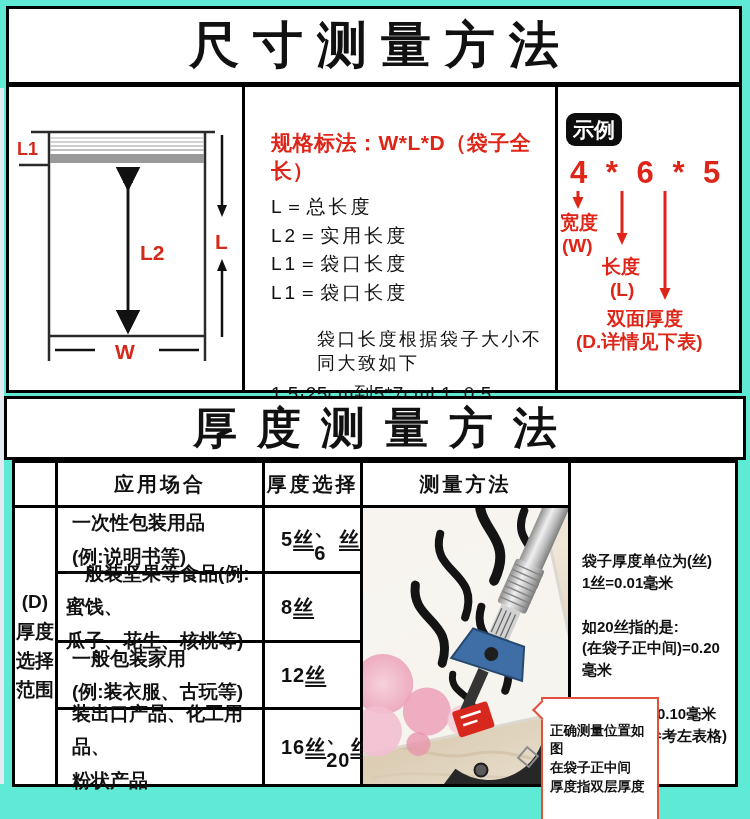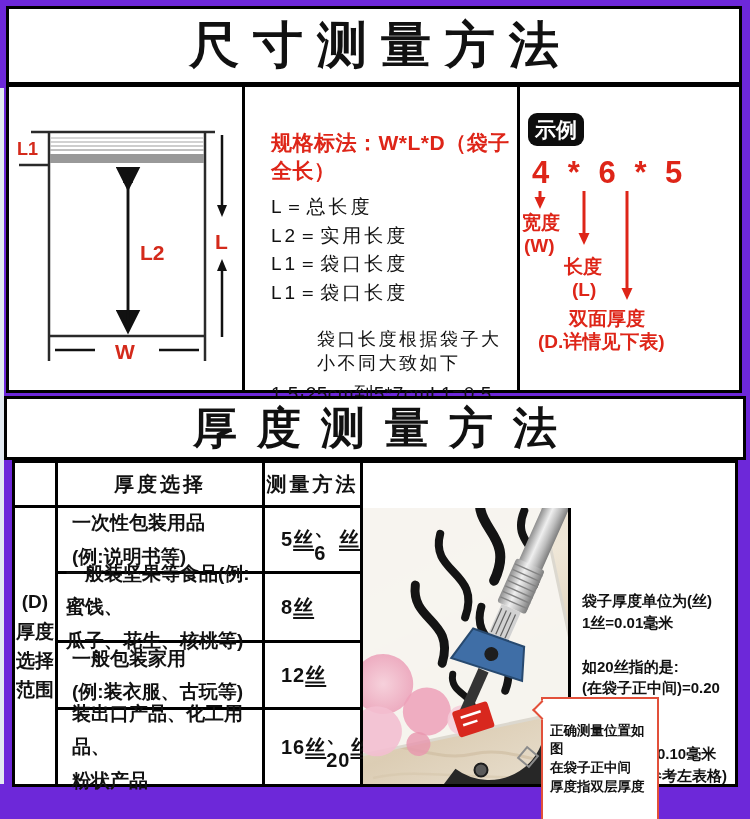--- a/index.html
+++ b/index.html
@@ -1,30 +1,30 @@
 <!DOCTYPE html>
 <html style="--accent_red: #de2518; --star_red: #e02a1c; --table_border: #000000; --note_border: #e2503a;"><head>
 <meta charset="utf-8">
 <style>
   html,body{margin:0;padding:0;background:#fff;}
   .canvas{
-    position:relative;width:750px;height:819px;background:#6d28d9;
+    position:relative;width:750px;height:819px;background:#5eead4;
     font-family:"Liberation Sans","DejaVu Sans",sans-serif;color:#111;
     overflow:hidden;
   }
   .edge-strip{position:absolute;left:0;top:88px;width:4px;height:696px;background:#e3eaf1;}
 
   
   .sec1{position:absolute;left:6px;top:6px;width:736px;height:387px;
     border:3px solid #000;box-sizing:border-box;display:flex;flex-direction:column;background:#fff;}
   .sec-title{height:78px;border-bottom:5px solid #000;display:flex;align-items:center;justify-content:center;
     font-size:50px;font-weight:600;letter-spacing:14px;padding-left:14px;box-sizing:border-box;}
   .sec1-body{flex:1;display:flex;min-height:0;}
   .col-diagram{width:236px;border-right:3px solid #000;position:relative;box-sizing:border-box;}
-  .col-spec{width:275px;border-right:3px solid #000;box-sizing:border-box;padding:42px 0 0 26px;}
+  .col-spec{width:313px;border-right:3px solid #000;box-sizing:border-box;padding:42px 0 0 26px;}
   .col-example{flex:1;position:relative;}
 
   .spec-heading{color:var(--accent_red,#de2518);font-size:21px;font-weight:bold;letter-spacing:0.5px;}
   .spec-lines{margin-top:8px;font-size:19px;letter-spacing:3px;line-height:1.5;}
   .spec-note-heading{margin-top:20px;font-size:18px;letter-spacing:2.5px;margin-left:46px;}
   .spec-note-lines{margin-top:4px;font-size:19px;line-height:1.55;letter-spacing:0.5px;}
   .pre{white-space:pre-line;}
 
   
   .sec2-title{position:absolute;left:4px;top:396px;width:742px;height:64px;border:3px solid #000;
@@ -39,21 +39,21 @@
   .th{display:flex;align-items:center;justify-content:center;font-size:20px;font-weight:bold;letter-spacing:3px;}
   .rowhdr{grid-column:1;grid-row:2/6;display:flex;align-items:center;justify-content:center;text-align:center;
     font-size:19px;font-weight:bold;line-height:1.55;border-bottom:none;}
   .app{display:flex;flex-direction:column;justify-content:center;padding-left:14px;
     font-size:19px;font-weight:bold;line-height:1.75;white-space:pre-line;}
   .thick{display:flex;align-items:center;padding-left:16px;font-size:20px;font-weight:bold;letter-spacing:1px;}
   .thick u{text-underline-offset:3px;}
   .photo{grid-column:4;grid-row:2/6;border-bottom:none;position:relative;overflow:hidden;
     background:linear-gradient(155deg,#e6dccb,#efe7d8 35%,#dccdb4 70%,#e9e0d0);}
   .exp{grid-column:5;grid-row:2/6;border-right:none;border-bottom:none;
-    padding:42px 6px 0 11px;font-size:15px;font-weight:bold;line-height:1.45;margin-top:40px;}
+    padding:42px 6px 0 11px;font-size:15px;font-weight:bold;line-height:1.45;}
   .exp-p{margin:0 0 22px 0;}
 
   .notebox{position:absolute;left:526px;top:234px;width:118px;background:#fff;
     border:2px solid #e2503a;padding:4px 5px 2px 7px;z-index:6;font-size:13.5px;font-weight:bold;
     line-height:1.38;white-space:pre-line;box-sizing:border-box;}
   .notebox::before{content:'';position:absolute;left:-8px;top:4px;width:12px;height:12px;background:#fff;
     border-left:2px solid #e2503a;border-bottom:2px solid #e2503a;transform:rotate(45deg);}
   .stars{color:var(--star_red,#e03222);font-size:17px;letter-spacing:3px;margin-top:1px;}
 </style>
 </head>
@@ -145,20 +145,21 @@
         </svg>
       </div>
     </div>
   </div>
 
   <div class="sec2-title">厚度测量方法</div>
 
   <div class="ttable">
 
     <div class="cell th"></div>
+    <div class="cell th">应用场合</div>
     <div class="cell th">厚度选择</div>
     <div class="cell th">测量方法</div>
 
     <div class="cell rowhdr pre">(D)
 厚度
 选择
 范围</div>
 
     <div class="cell app" style="grid-column:2;grid-row:2;">一次性包装用品
 (例:说明书等)</div>

